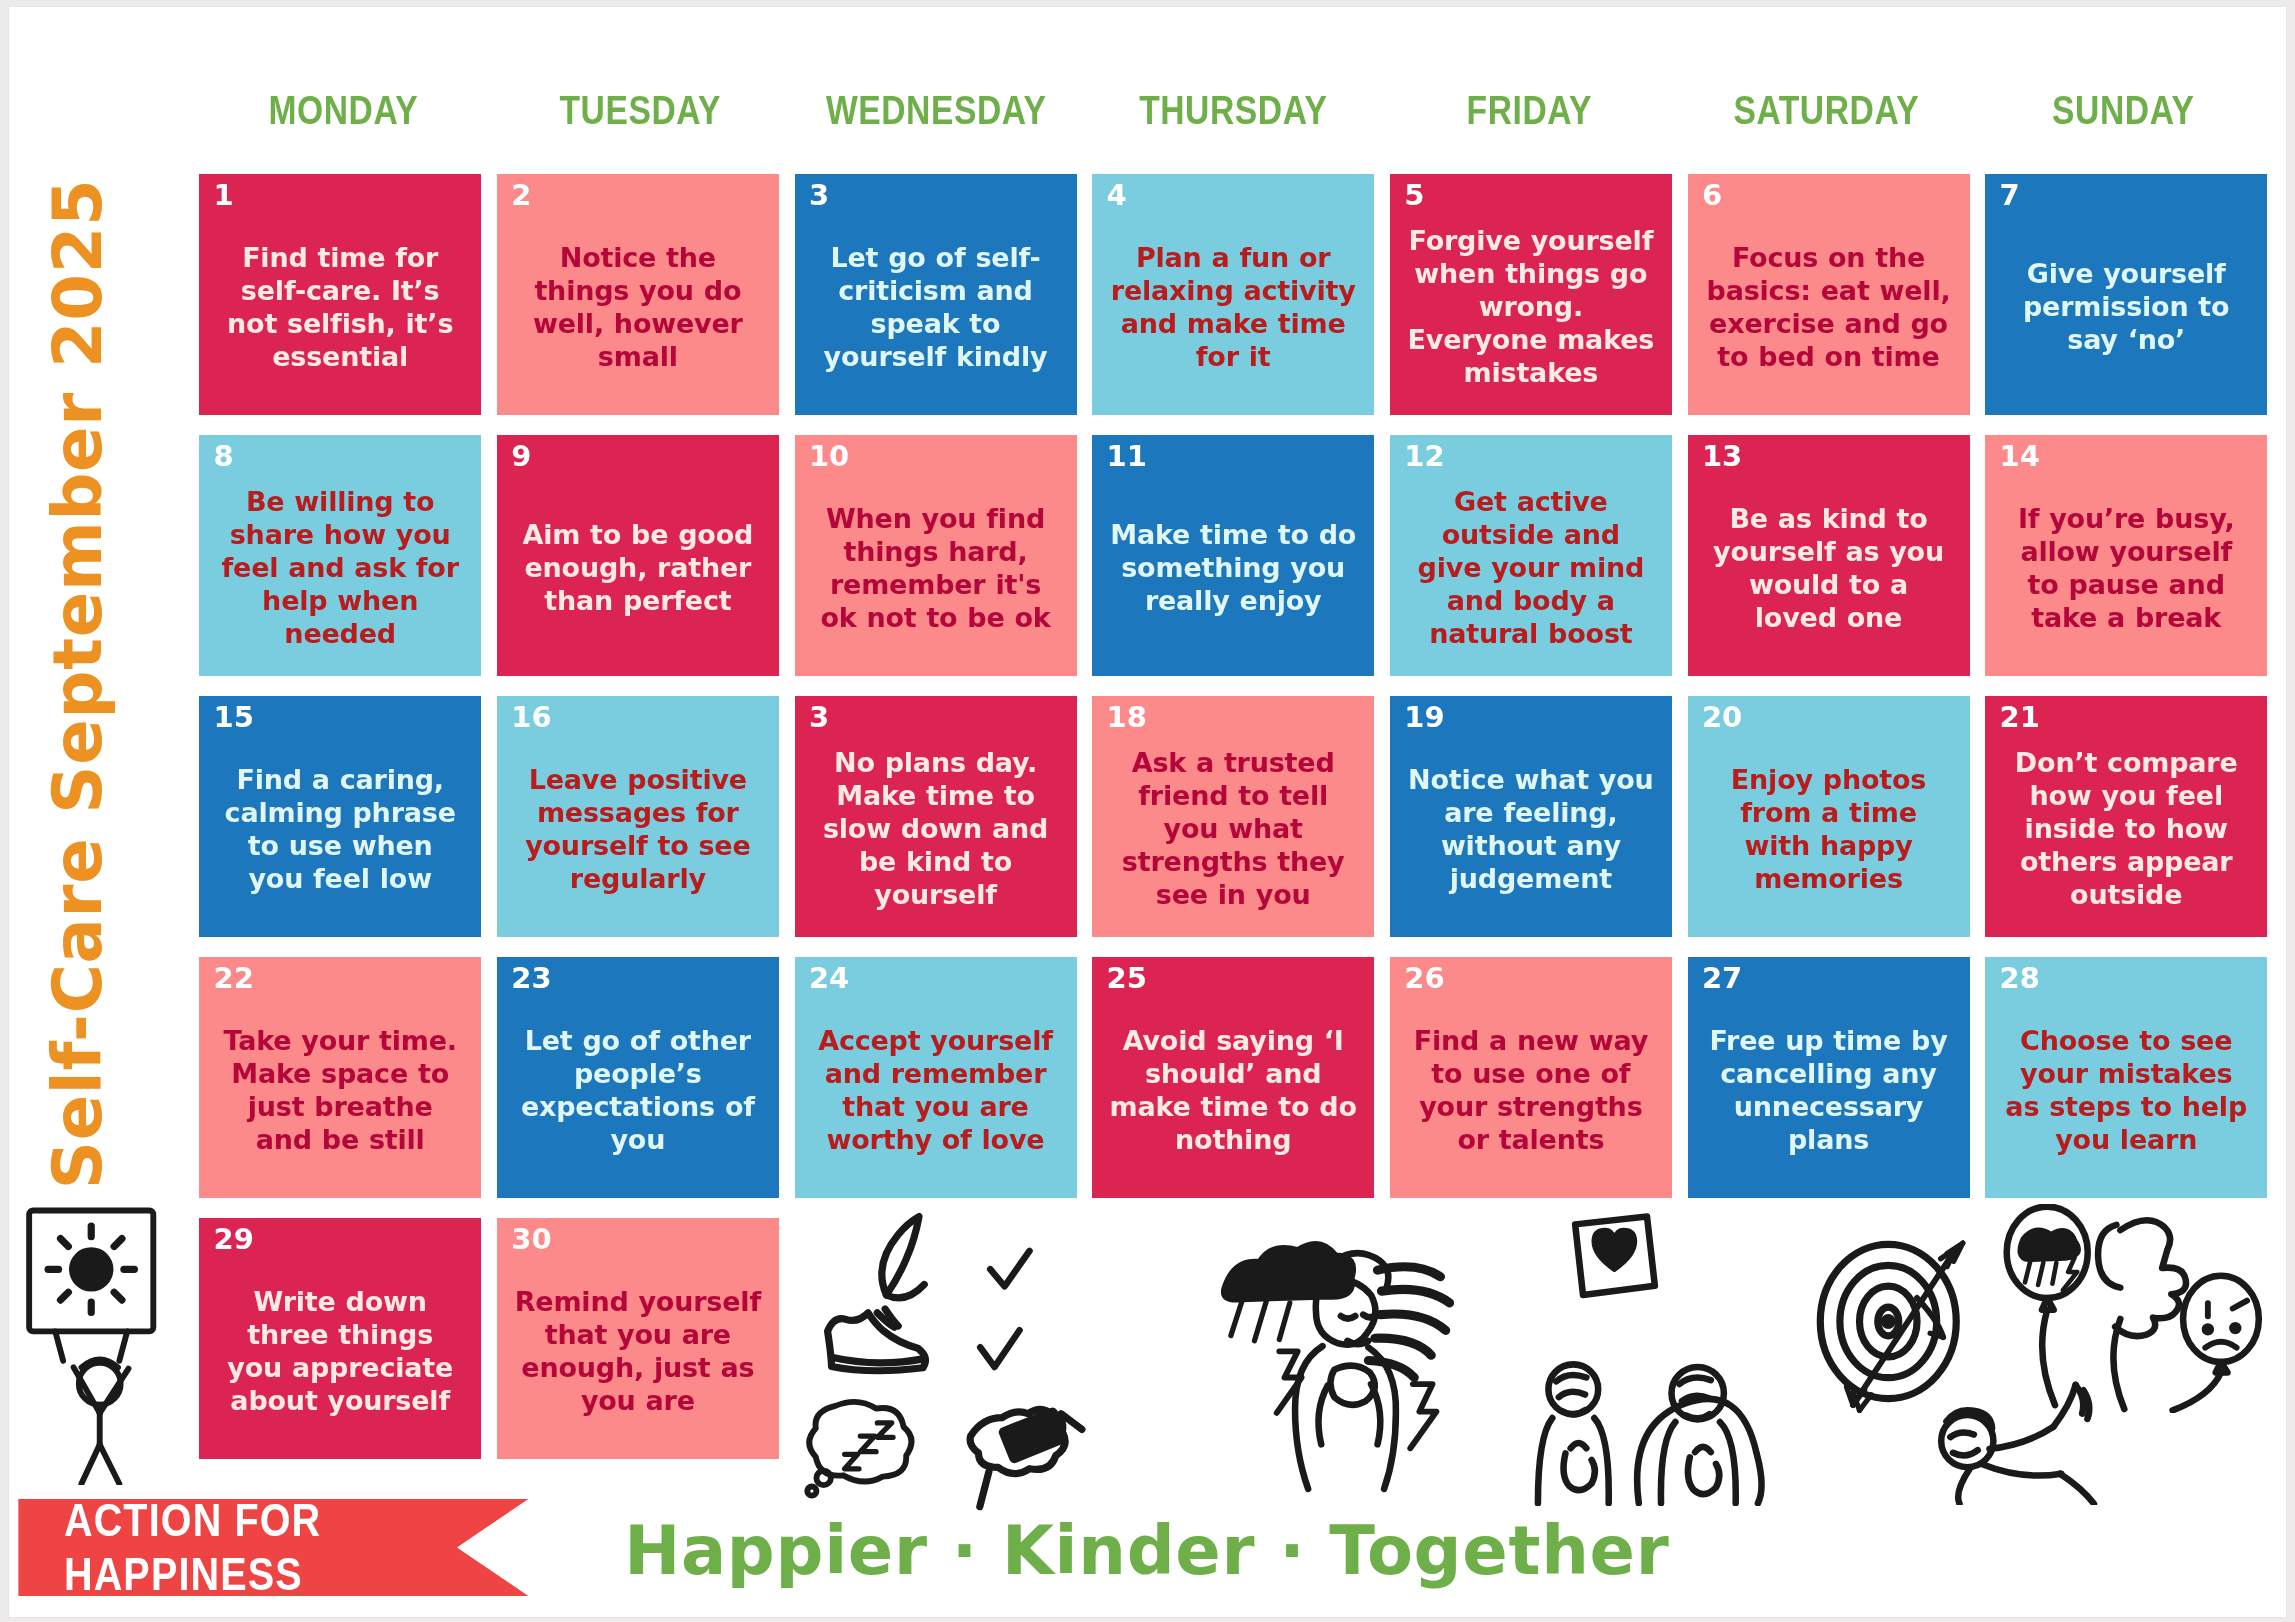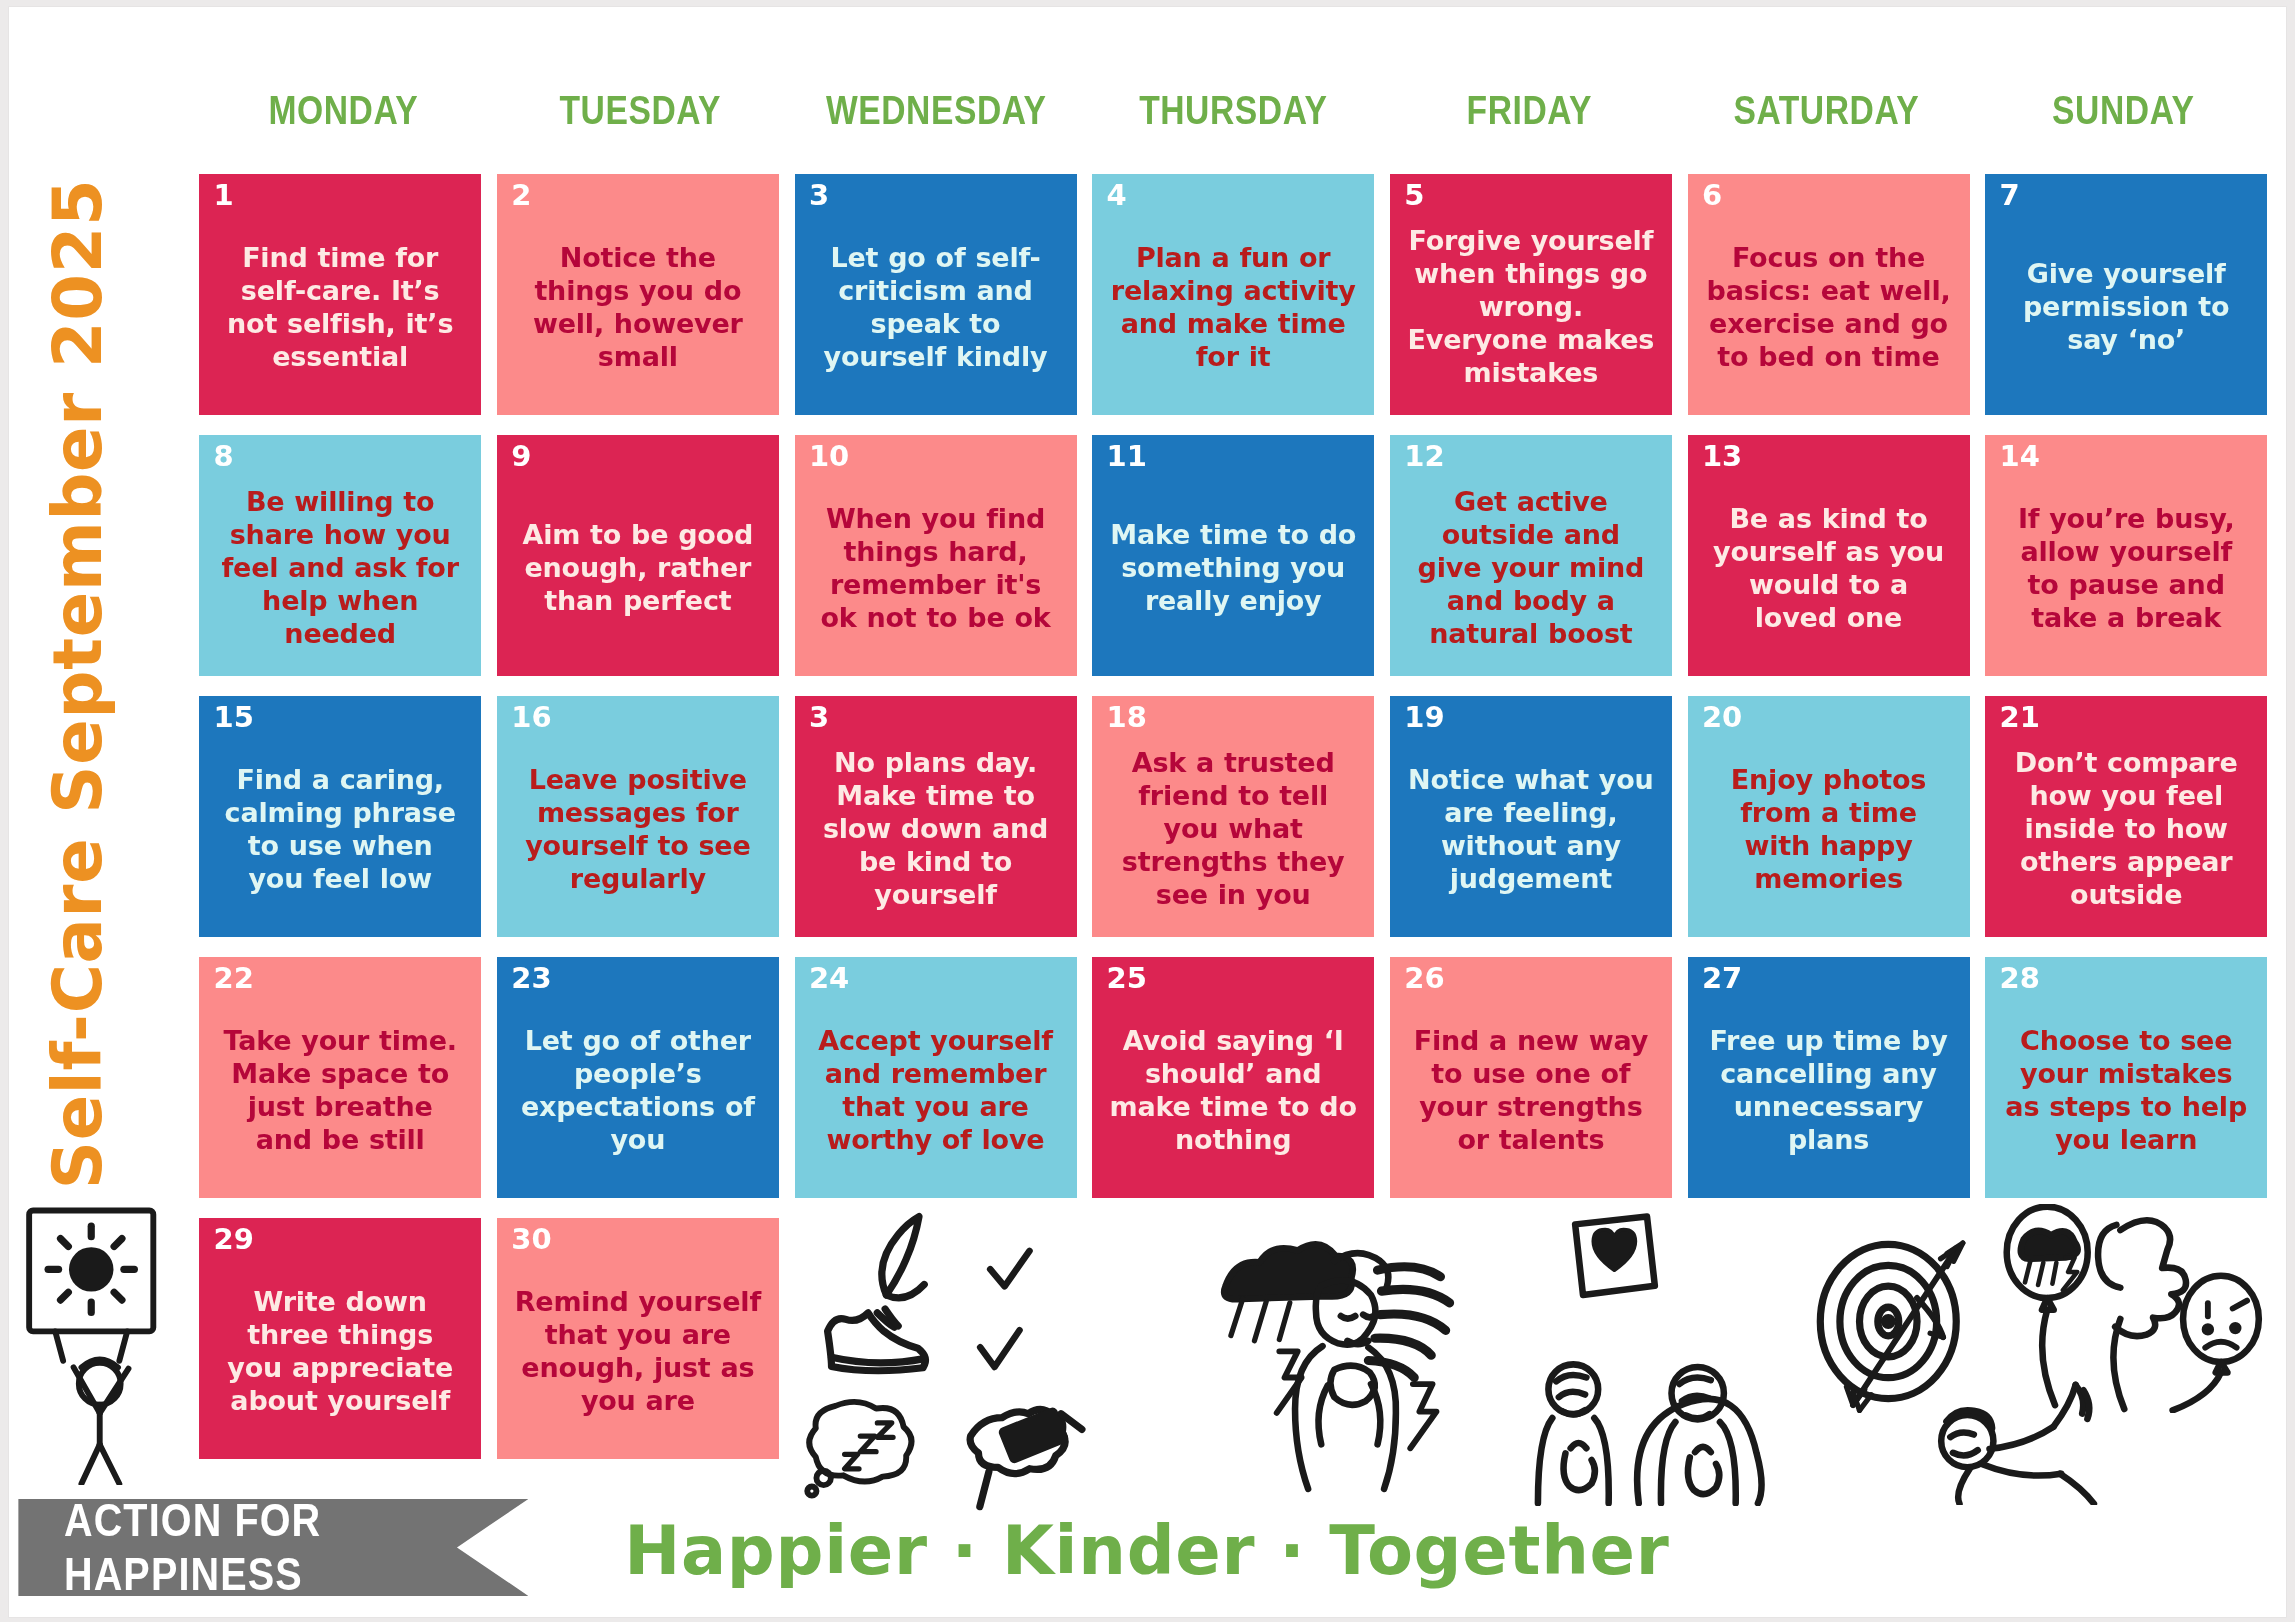--- a/index.html
+++ b/index.html
@@ -97,21 +97,21 @@
   .c-cyan .msg{color:#b91c1c;}
 
   
   .footer{
     position:absolute;left:0px;bottom:19.6px;
     width:2277px;height:98px;
   }
   .ribbon{
     position:absolute;left:9.2px;top:0px;
     width:510px;height:97px;
-    background:#737373;
+    background:#ef4444;
     display:flex;align-items:center;
     padding-left:46px;box-sizing:border-box;
     clip-path:polygon(0 0,100% 0,86% 50%,100% 100%,0 100%);
   }
   .ribbon-text{
     color:#ffffff;
     font-family:"Liberation Sans Narrow","Liberation Sans",sans-serif;
     font-weight:bold;
     font-size:46px;
     letter-spacing:1.3px;

